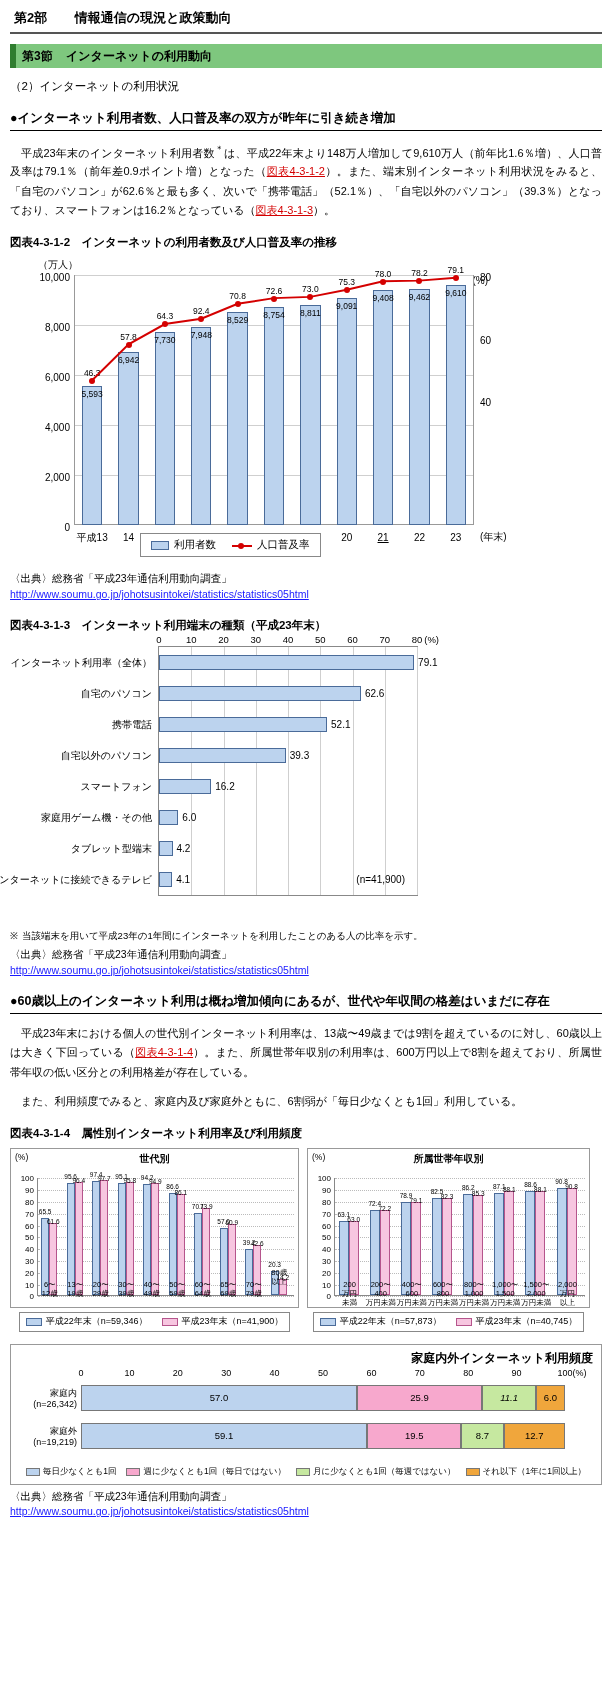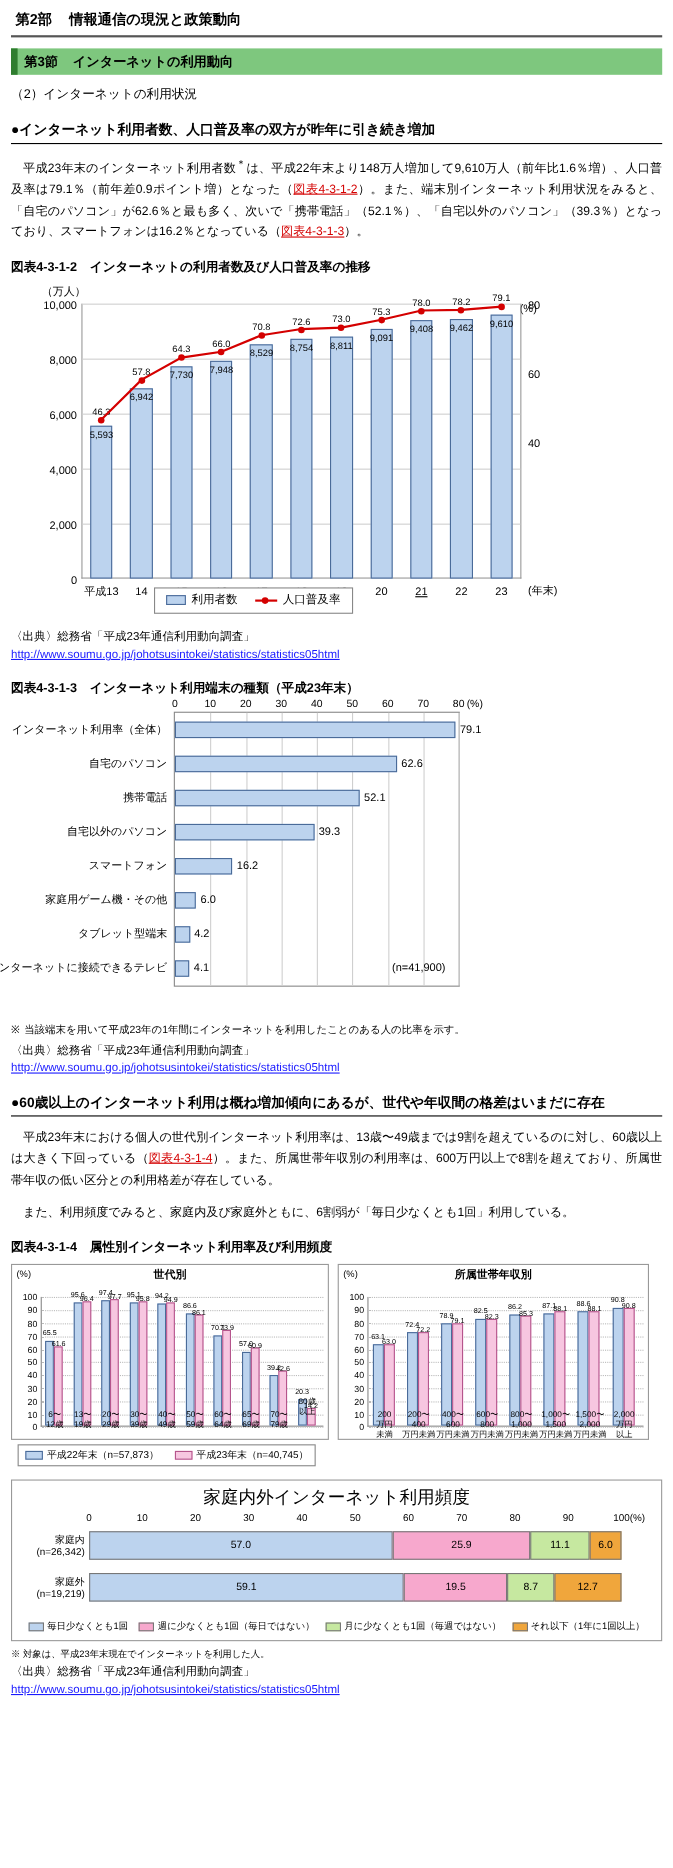--- a/index.html
+++ b/index.html
@@ -12,21 +12,21 @@
     font-size: 11px;
     line-height: 1.5;
   }
   .page { width:612px; padding: 6px 10px 10px 10px; }
 
   
   .doc-header {
     font-size: 13px; font-weight: bold; padding: 2px 4px 4px 4px;
     border-bottom: 2px solid #555;
   }
-  .doc-header .part { margin-right: 12px; }
+  .doc-header .part { margin-right: 24px; }
 
   
   .section-bar {
     margin-top: 10px;
     background: #7ec77e;
     border-left: 6px solid #2f7d2f;
     font-weight: bold;
     font-size: 12px;
     padding: 3px 6px;
     color: #000;
@@ -99,21 +99,21 @@
   .c3-b.b { background:#f7c6e0; border:1px solid #b5558c; }
   .c3-v { position:absolute; font-size:6.5px; width:22px; text-align:center; }
   .c3-x { position:absolute; font-size:7.5px; text-align:center; line-height:1.15; }
   .c3-legend { border:1px solid #888; margin: 4px auto 4px auto; padding:2px 6px; font-size:9px; display:inline-flex; gap:14px; }
   .lsw { display:inline-block; width:16px; height:8px; margin-right:4px; vertical-align:middle; }
   .lsw.a { background:#bcd3ee; border:1px solid #4a6b99; }
   .lsw.b { background:#f7c6e0; border:1px solid #b5558c; }
 
   
   .stk-wrap { border:1px solid #999; margin-top:8px; padding: 4px 8px 6px 8px; position:relative; }
-  .stk-title { text-align:center; font-size:16px; font-weight:normal; }
+  .stk-title { text-align:right; font-size:12px; font-weight:bold; }
   .stk-axis { position:relative; margin-left: 62px; margin-right: 28px; height: 14px; }
   .stk-tick { position:absolute; font-size:9px; transform:translateX(-50%); }
   .stk-rowlabel { position:absolute; left:0; width:58px; text-align:right; font-size:9px; line-height:1.2; }
   .stk-row { position:relative; height: 34px; margin-left:62px; margin-right:28px; margin-top:4px; }
   .stk-seg { position:absolute; top:0; height: 26px; border:1px solid #777; display:flex; align-items:center; justify-content:center; font-size:9.5px; }
   .stk-legend { display:flex; gap:10px; justify-content:center; font-size:8.5px; margin-top:8px; flex-wrap:wrap; }
   .stk-legend span.box { display:inline-block; width:14px; height:8px; margin-right:3px; vertical-align:middle; border:1px solid #777; }
 
   .footnote { font-size: 8.5px; margin-top: 5px; }
 </style>
@@ -175,21 +175,21 @@
         <div class="barval" style="left: 94.5455px; top: 96.45px;">6,942</div>
         <div class="pt" style="left: 118.545px; top: 87.375px;"></div>
         <div class="ptval" style="left: 98.5455px; top: 73.375px;">57.8</div>
         <div class="bar" style="left: 144.727px; width: 20.3636px; height: 193.25px; top: 74.75px; bottom: auto;"></div>
         <div class="barval" style="left: 130.909px; top: 76.75px;">7,730</div>
         <div class="pt" style="left: 154.909px; top: 67.0625px;"></div>
         <div class="ptval" style="left: 134.909px; top: 53.0625px;">64.3</div>
         <div class="bar" style="left: 181.091px; width: 20.3636px; height: 198.7px; top: 69.3px; bottom: auto;"></div>
         <div class="barval" style="left: 167.273px; top: 71.3px;">7,948</div>
         <div class="pt" style="left: 191.273px; top: 61.75px;"></div>
-        <div class="ptval" style="left: 171.273px; top: 47.75px;">66.0</div>
+        <div class="ptval" style="left: 171.273px; top: 47.75px;">92.4</div>
         <div class="bar" style="left: 217.455px; width: 20.3636px; height: 213.225px; top: 54.775px; bottom: auto;"></div>
         <div class="barval" style="left: 203.636px; top: 56.775px;">8,529</div>
         <div class="pt" style="left: 227.636px; top: 46.75px;"></div>
         <div class="ptval" style="left: 207.636px; top: 32.75px;">70.8</div>
         <div class="bar" style="left: 253.818px; width: 20.3636px; height: 218.85px; top: 49.15px; bottom: auto;"></div>
         <div class="barval" style="left: 240px; top: 51.15px;">8,754</div>
         <div class="pt" style="left: 264px; top: 41.125px;"></div>
         <div class="ptval" style="left: 244px; top: 27.125px;">72.6</div>
         <div class="bar" style="left: 290.182px; width: 20.3636px; height: 220.275px; top: 47.725px; bottom: auto;"></div>
         <div class="barval" style="left: 276.364px; top: 49.725px; text-align: center;">8,811</div>
@@ -460,20 +460,26 @@
           <div class="c3-x" style="left: 119.375px; top: 132px; width: 31.125px; position: absolute;">600〜<br>800<br>万円未満</div>
           <div class="c3-x" style="left: 150.5px; top: 132px; width: 31.125px; position: absolute;">800〜<br>1,000<br>万円未満</div>
           <div class="c3-x" style="left: 181.625px; top: 132px; width: 31.125px; position: absolute;">1,000〜<br>1,500<br>万円未満</div>
           <div class="c3-x" style="left: 212.75px; top: 132px; width: 31.125px; position: absolute;">1,500〜<br>2,000<br>万円未満</div>
           <div class="c3-x" style="left: 243.875px; top: 132px; width: 31.125px; position: absolute;">2,000<br>万円<br>以上</div>
         </div>
     </div>
   </div>
 
   <div style="display:flex; gap:8px;">
+    <div style="width:289px; text-align:center;">
+      <div class="c3-legend">
+        <span><span class="lsw a"></span><span>平成22年末（n=59,346）</span></span>
+        <span><span class="lsw b"></span><span>平成23年末（n=41,900）</span></span>
+      </div>
+    </div>
     <div style="width:283px; text-align:center;">
       <div class="c3-legend">
         <span><span class="lsw a"></span><span>平成22年末（n=57,873）</span></span>
         <span><span class="lsw b"></span><span>平成23年末（n=40,745）</span></span>
       </div>
     </div>
   </div>
 
   <div class="stk-wrap">
     <div class="stk-title">家庭内外インターネット利用頻度</div>
@@ -489,39 +495,35 @@
         <div class="stk-tick" style="left: 80%;">80</div>
         <div class="stk-tick" style="left: 90%;">90</div>
         <div class="stk-tick" style="left: 100%;">100</div>
         <div class="stk-tick" style="left: 103%;">(%)</div>
       </div>
     <div id="stk-rows">
         <div class="stk-row">
           <div class="stk-rowlabel" style="top: 3px; left: -62px;">家庭内<br>(n=26,342)</div>
           <div class="stk-seg" style="left: 0%; width: 57%; background: rgb(188, 211, 238);">57.0</div>
           <div class="stk-seg" style="left: 57%; width: 25.9%; background: rgb(247, 168, 205);">25.9</div>
-          <div class="stk-seg" style="left: 82.9%; width: 11.1%; background: rgb(198, 232, 160);">11.1</div>
+          <div class="stk-seg" style="left: 82.9%; width: 11.1%; background: rgb(198, 232, 160); font-style: italic;">11.1</div>
           <div class="stk-seg" style="left: 94%; width: 6%; background: rgb(240, 166, 60);">6.0</div>
         </div>
         <div class="stk-row">
           <div class="stk-rowlabel" style="top: 3px; left: -62px;">家庭外<br>(n=19,219)</div>
           <div class="stk-seg" style="left: 0%; width: 59.1%; background: rgb(188, 211, 238);">59.1</div>
           <div class="stk-seg" style="left: 59.1%; width: 19.5%; background: rgb(247, 168, 205);">19.5</div>
           <div class="stk-seg" style="left: 78.6%; width: 8.7%; background: rgb(198, 232, 160);">8.7</div>
           <div class="stk-seg" style="left: 87.3%; width: 12.7%; background: rgb(240, 166, 60);">12.7</div>
         </div>
       </div>
     <div class="stk-legend" id="stk-legend">
         <span><span class="box" style="background: rgb(188, 211, 238);"></span><span>毎日少なくとも1回</span></span>
         <span><span class="box" style="background: rgb(247, 168, 205);"></span><span>週に少なくとも1回（毎日ではない）</span></span>
         <span><span class="box" style="background: rgb(198, 232, 160);"></span><span>月に少なくとも1回（毎週ではない）</span></span>
         <span><span class="box" style="background: rgb(240, 166, 60);"></span><span>それ以下（1年に1回以上）</span></span>
       </div>
   </div>
 
-  <div class="footnote">
-    <span>※</span>
-    <span>対象は、平成23年末現在でインターネットを利用した人。</span>
-  </div>
   <div class="source">〈出典〉総務省「平成23年通信利用動向調査」</div>
   <a class="link">http://www.soumu.go.jp/johotsusintokei/statistics/statistics05html</a>
 
 </div>
 
 </body></html>

